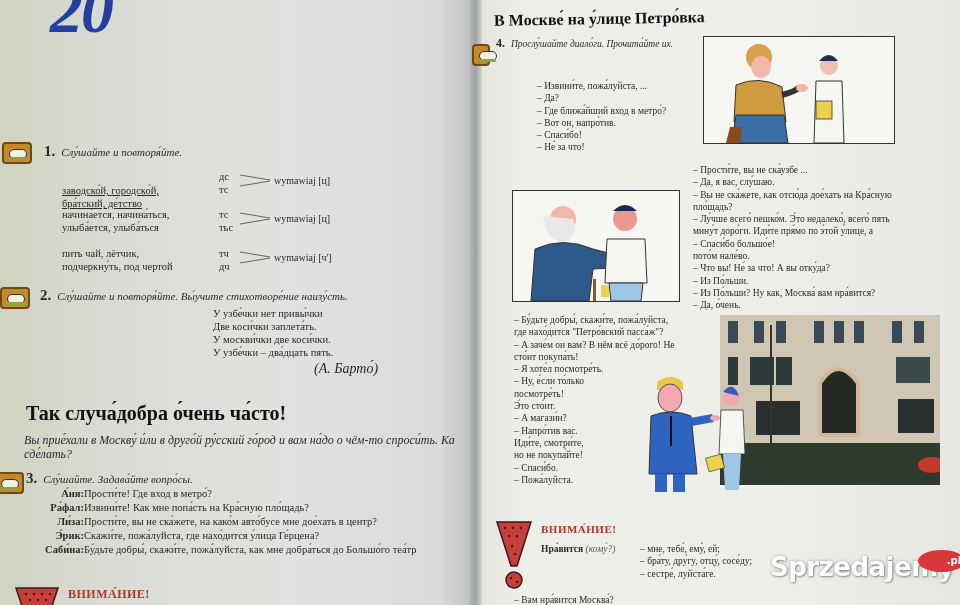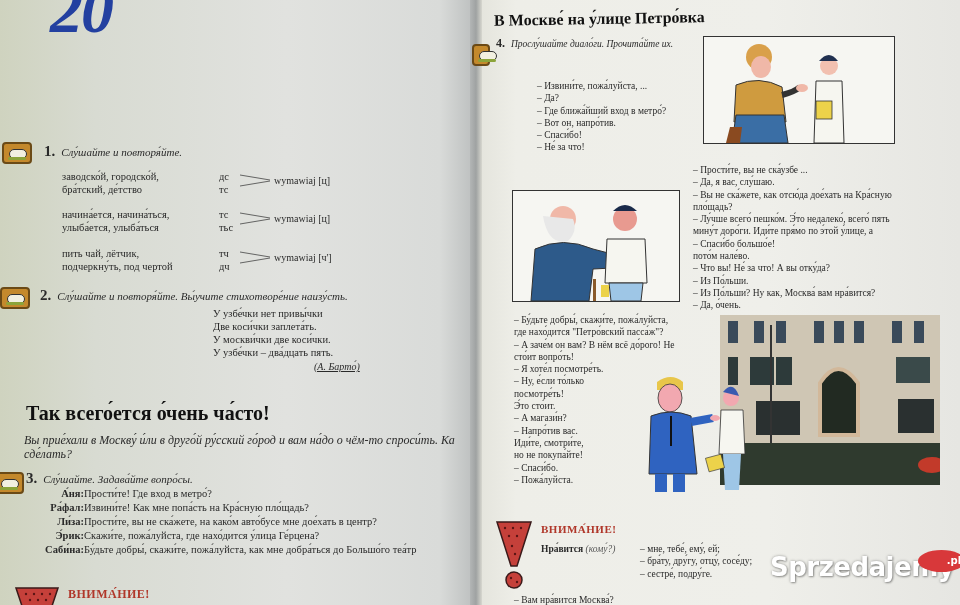--- a/index.html
+++ b/index.html
@@ -70,21 +70,21 @@
 <div class="page-right"></div>
 <div class="gutter"></div>
 
 <div class="abs lesson-num">20</div>
 
 <div class="cassette" style="left:2px; top:142px;"></div>
 <div class="abs ex-title" style="left:44px; top:143px;">
   <span class="ex-num">1.</span><span>Слу́шайте и повторя́йте.</span>
 </div>
 
-<div class="abs" style="left:62px; top:170px;">
+<div class="abs" style="left:62px; top:184px;text-decoration:underline;">
   <div class="small">заводско́й, городско́й,</div>
   <div class="small">бра́тский, де́тство</div>
 </div>
 <div class="abs small" style="left:219px; top:170px;">дс</div>
 <div class="abs small" style="left:219px; top:183px;">тс</div>
 <svg class="connector" style="left:238px; top:172px;" width="34" height="16">
     <line x1="2" y1="3" x2="32" y2="8" stroke="#444" stroke-width="0.8"></line>
     <line x1="2" y1="14" x2="32" y2="9" stroke="#444" stroke-width="0.8"></line>
   </svg>
 <div class="abs pron-label" style="left:274px; top:175px;">wymawiaj [ц]</div>
@@ -116,23 +116,23 @@
 <div class="cassette" style="left:0px; top:287px;"></div>
 <div class="abs ex-title" style="left:40px; top:287px;">
   <span class="ex-num">2.</span><span>Слу́шайте и повторя́йте. Вы́учите стихотворе́ние наизу́сть.</span>
 </div>
 <div class="abs" style="left:213px; top:307px;">
   <div class="small">У узбе́чки нет привы́чки</div>
   <div class="small">Две коси́чки заплета́ть.</div>
   <div class="small">У москви́чки две коси́чки.</div>
   <div class="small">У узбе́чки – два́дцать пять.</div>
 </div>
-<div class="abs" style="left:314px; top:361px; font-size:10px; font-style:italic;text-decoration:underline;">(А. Барто́)</div>
-
-<div class="abs h1" style="left:26px; top:402px;">Так всего́ется о́чень ча́сто!</div>
+<div class="abs" style="left:314px; top:361px; font-size:14px; font-style:italic;">(А. Барто́)</div>
+
+<div class="abs h1" style="left:26px; top:402px;">Так случа́добра о́чень ча́сто!</div>
 <div class="abs intro" style="left:24px; top:433px; white-space:nowrap;">Вы прие́хали в Москву́ и́ли в друго́й ру́сский го́род и вам на́до о чём-то спроси́ть. Ка</div>
 <div class="abs intro" style="left:24px; top:447px;">сде́лать?</div>
 
 <div class="cassette" style="left:-6px; top:472px;"></div>
 <div class="abs ex-title" style="left:26px; top:470px;">
   <span class="ex-num">3.</span><span>Слу́шайте. Задава́йте вопро́сы.</span>
 </div>
 <div class="abs" style="left:20px; top:487px;">
   <div class="dlg-line"><b>А́ня:</b><span>Прости́те! Где вход в метро́?</span></div>
   <div class="dlg-line"><b>Ра́фал:</b><span>Извини́те! Как мне попа́сть на Кра́сную пло́щадь?</span></div>
@@ -211,21 +211,21 @@
   <div>– Что вы! Не́ за что! А вы отку́да?</div>
   <div>– Из По́льши.</div>
   <div>– Из По́льши? Ну как, Москва́ вам нра́вится?</div>
   <div>– Да, о́чень.</div>
 </div>
 
 <div class="abs dash-list" style="left:514px; top:314px;">
   <div>– Бу́дьте добры́, скажи́те, пожа́луйста,</div>
   <div>   где нахо́дится "Петро́вский пасса́ж"?</div>
   <div>– А заче́м он вам? В нём всё до́рого! Не</div>
-  <div>   сто́ит вопро́ть!</div>
+  <div>   сто́ит покупа́ть!</div>
   <div>– Я хоте́л посмотре́ть.</div>
   <div>– Ну, е́сли то́лько</div>
   <div>   посмотре́ть!</div>
   <div>   Э́то сто́ит.</div>
   <div>– А магази́н?</div>
   <div>– Напро́тив вас.</div>
   <div>   Иди́те, смотри́те,</div>
   <div>   но не покупа́йте!</div>
   <div>– Спаси́бо.</div>
   <div>– Пожа́луйста.</div>
@@ -286,18 +286,18 @@
 </svg>
 <div class="abs attention" style="left:541px; top:523px; font-size:11px;">ВНИМА́НИЕ!</div>
 
 <div class="abs" style="left:541px; top:544px; font-size:9.5px; white-space:nowrap;">
   <b>Нра́вится</b>
   <i style="color:#555;">(кому́?)</i>
 </div>
 <div class="abs dash-list" style="left:640px; top:543px;">
   <div>– мне, тебе́, ему́, ей;</div>
   <div>– бра́ту, дру́гу, отцу́, сосе́ду;</div>
-  <div>– сестре́, подру́ге.</div>
+  <div>– сестре́, луйста́ге.</div>
 </div>
 <div class="abs" style="left:514px; top:595px; font-size:9.5px;">– Вам нра́вится Москва́?</div>
 
 <div class="watermark">Sprzedajemy</div>
 <div class="wm-badge">.pl</div>
 
 </body></html>

